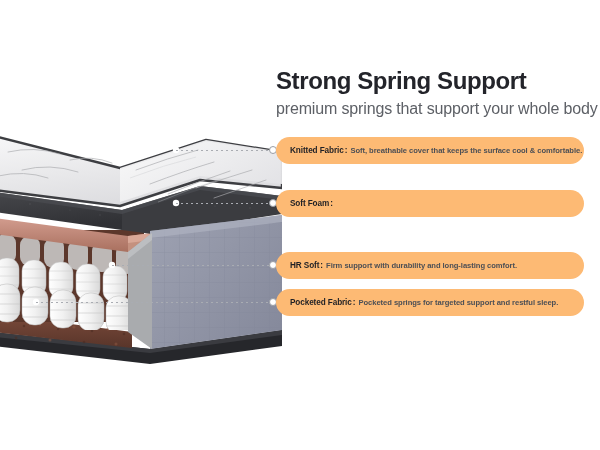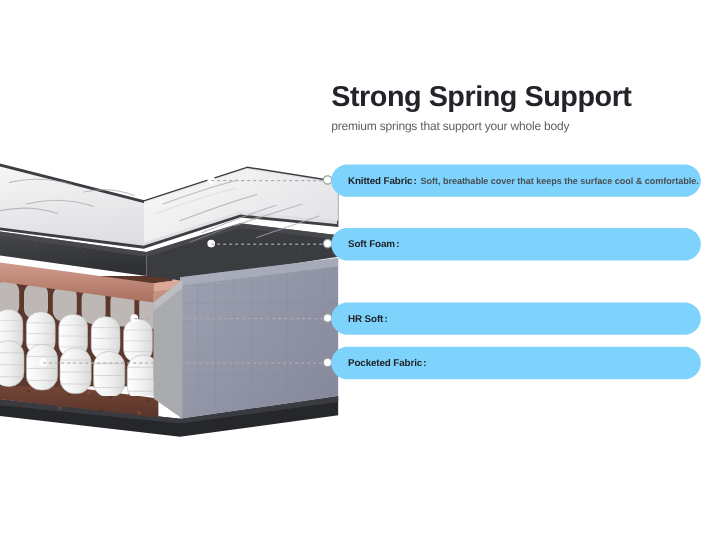--- a/index.html
+++ b/index.html
@@ -9,34 +9,34 @@
   }
   .page{ position:relative; width:600px; height:450px; background:#fff; }
 
   
   .header{ position:absolute; left:276px; top:28px; width:312px;margin-top:40px; }
   .title{
     font-size:24px; font-weight:700; color:#23242a;
     letter-spacing:-0.4px; line-height:1.12; white-space:nowrap;
   }
   .subtitle{
-    margin-top:5px; font-size:10px; font-weight:400; color:#5d6066;
+    margin-top:5px; font-size:16px; font-weight:400; color:#5d6066;
     letter-spacing:-0.15px; white-space:nowrap;
   }
 
   
   .illo{ position:absolute; left:0; top:118px; width:282px; height:250px; }
   .illo svg{ display:block; width:282px; height:250px; }
 
   
   .callouts{ position:absolute; left:252px; top:130px; width:340px; height:190px; }
   .callout{ position:absolute; left:24px; right:8px; height:27px; }
   .pill{
     position:absolute; left:0; right:0; top:0; height:27px;
-    background:#7dd3fc; border-radius:14px;
+    background:#fdba74; border-radius:14px;
     display:flex; align-items:center; padding:0 8px 0 14px;
     overflow:hidden; white-space:nowrap;
   }
   .c-label{ font-size:8.2px; font-weight:700; color:#1f2025; letter-spacing:-0.1px; }
   .c-sep{ font-size:8.2px; font-weight:700; color:#1f2025; padding:0 3px 0 1px; }
   .c-desc{ font-size:7.6px; font-weight:700; color:#4c4f55; letter-spacing:-0.05px; }
 
   .dot-node{
     position:absolute; left:-7px; top:9px; width:8px; height:8px;
     border-radius:50%; background:#fff; border:1.4px solid #9a9da3;
@@ -254,26 +254,28 @@
         <span class="c-sep">:</span>
       </div>
     </div>
 
     <div class="lead" style="left:-140px; width:164px; top:135px;"></div>
     <div class="callout" style="top:122px;">
       <span class="dot-node"></span>
       <div class="pill">
         <span class="c-label">HR Soft</span>
         <span class="c-sep">:</span>
+        <span class="c-desc">Firm support with durability and long-lasting comfort.</span>
       </div>
     </div>
 
     <div class="lead" style="left:-216px; width:240px; top:172px;"></div>
     <div class="callout" style="top:159px;">
       <span class="dot-node"></span>
       <div class="pill">
         <span class="c-label">Pocketed Fabric</span>
         <span class="c-sep">:</span>
+        <span class="c-desc">Pocketed springs for targeted support and restful sleep.</span>
       </div>
     </div>
 
   </div>
 </div>
 
 </body></html>

